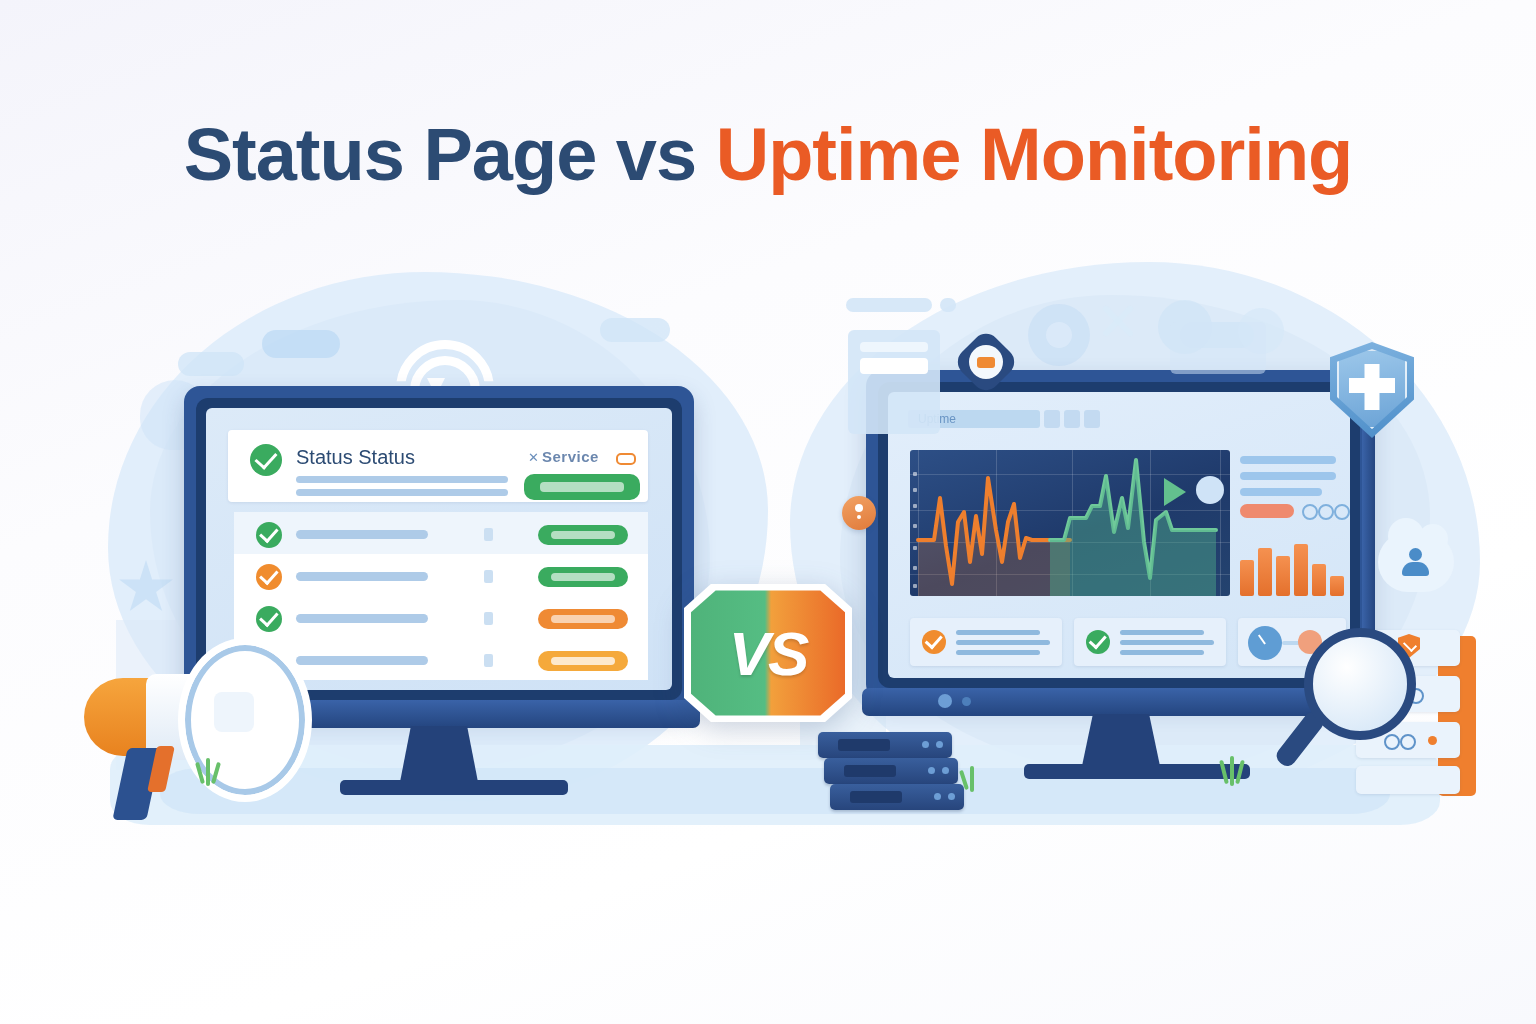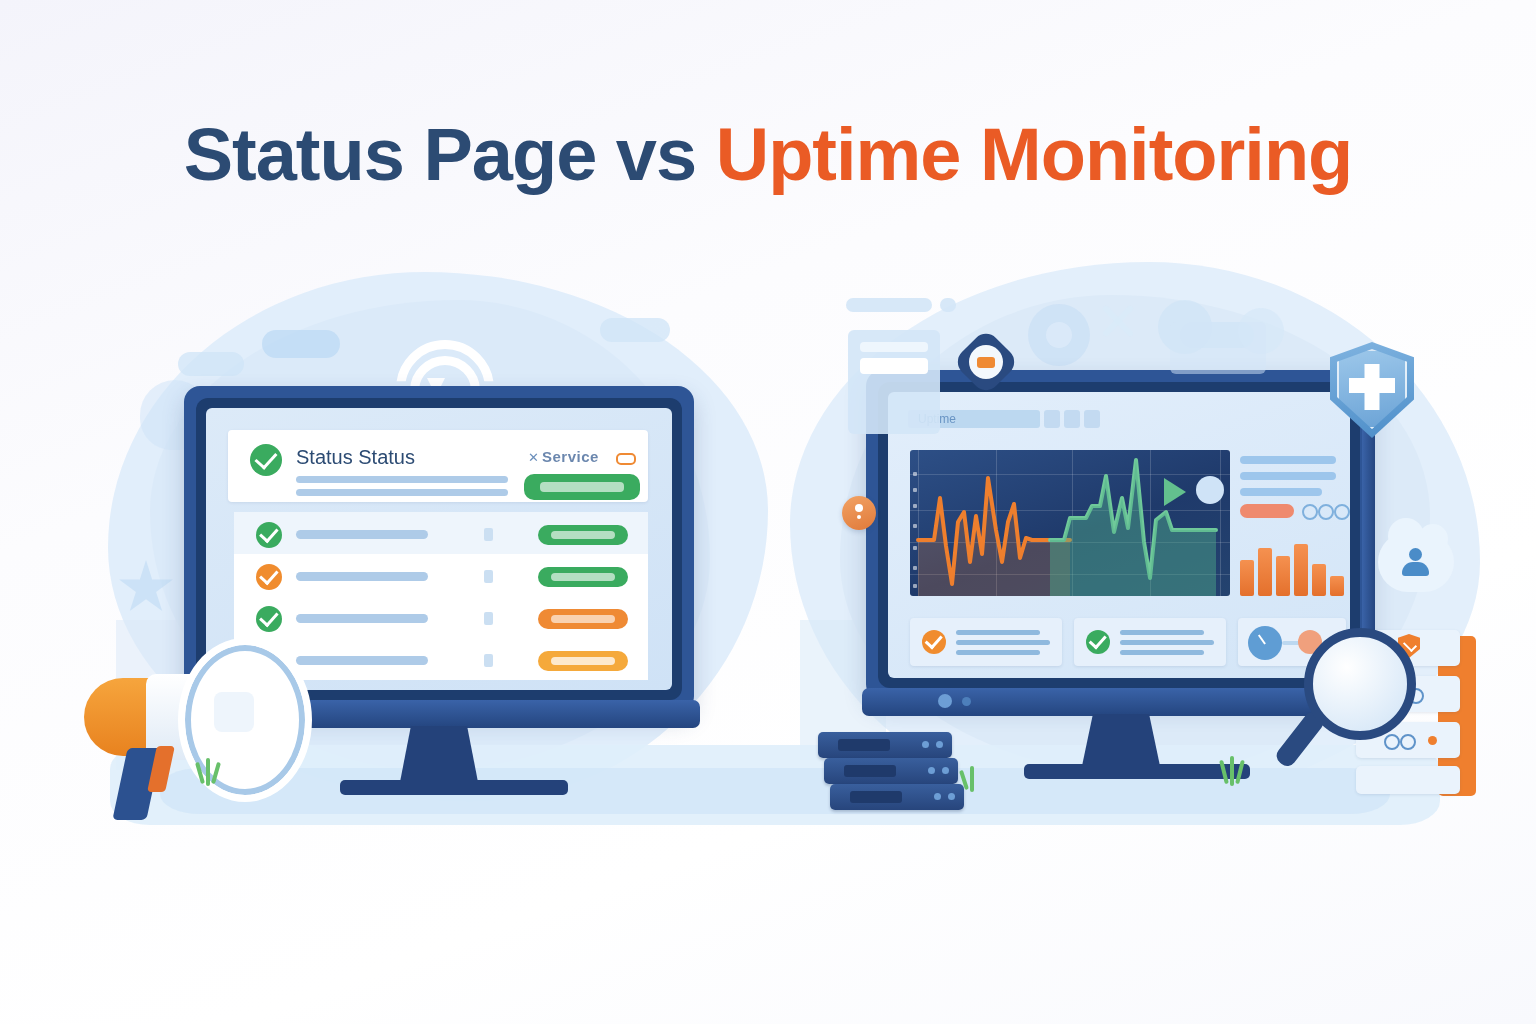--- a/index.html
+++ b/index.html
@@ -348,20 +348,25 @@
       <div style="position:absolute;left:410px;top:238px;width:24px;height:24px;border-radius:50%;background:#f0a07d;"></div>
     </div>
 
     <div class="barrel" style="left:862px;top:688px;width:516px;height:28px;"></div>
     <div style="position:absolute;left:938px;top:694px;width:14px;height:14px;border-radius:50%;background:#6d9ed5;"></div>
     <div style="position:absolute;left:962px;top:697px;width:9px;height:9px;border-radius:50%;background:#4d7fbb;"></div>
     <div class="neck" style="left:1082px;top:714px;width:78px;height:52px;clip-path:polygon(14% 0,86% 0,100% 100%,0 100%);"></div>
     <div class="base" style="left:1024px;top:764px;width:226px;height:15px;"></div>
   </div>
 
+  <div class="vs">
+    <div class="vs-shape"></div>
+    <div class="vs-in"></div>
+    <div class="vs-txt">VS</div>
+  </div>
 
   <div class="mega">
     <div class="mega-body"></div>
     <div class="mega-body2"></div>
     <div class="mega-cone"></div>
     <div class="mega-inner"></div>
     <div class="mega-handle"></div>
     <div class="mega-handle2"></div>
   </div>
 

